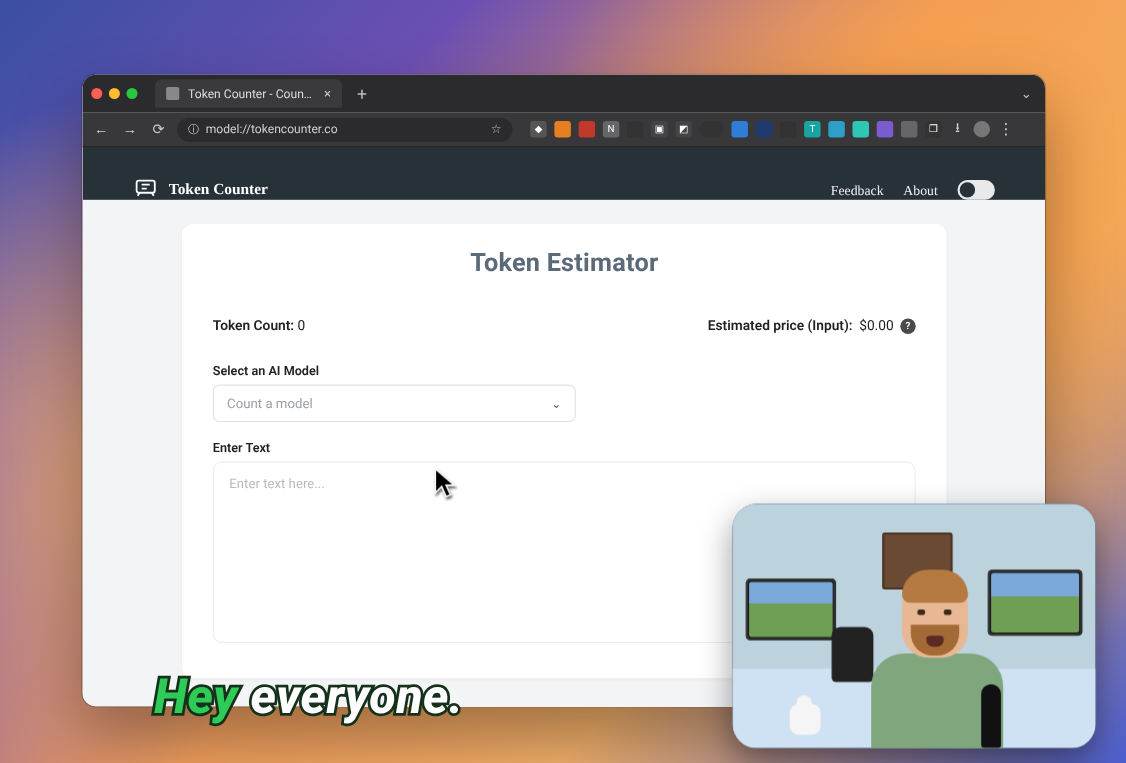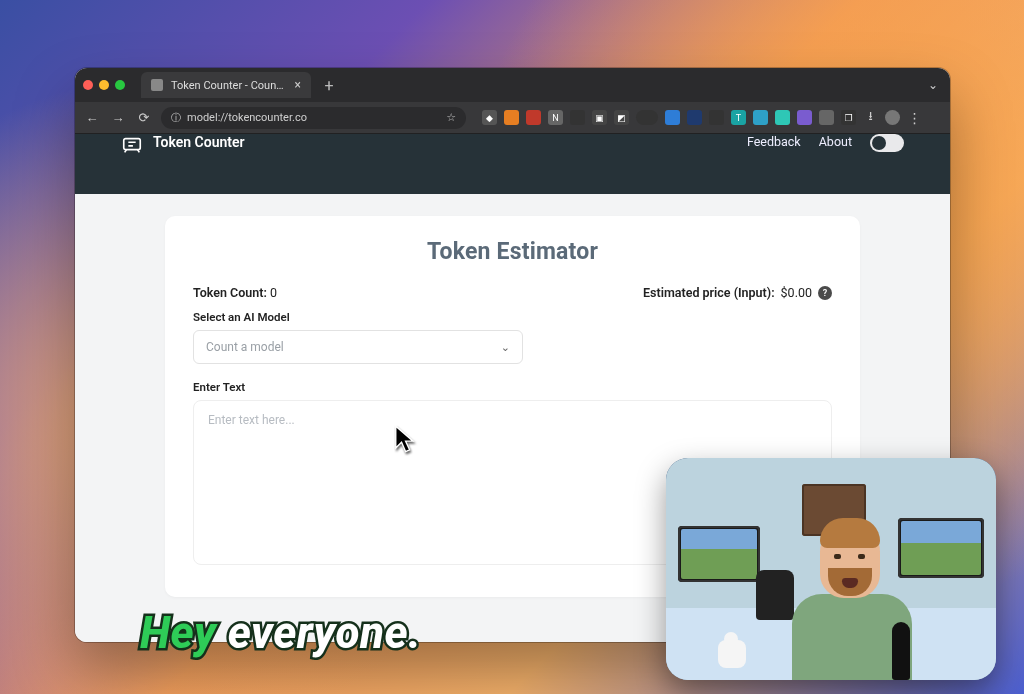--- a/index.html
+++ b/index.html
@@ -56,46 +56,47 @@
   .ext.dl{background:transparent;color:#ccc;font-size:12px;}
   .ext.avatar{border-radius:50%;background:#777;}
   .ext.menu{background:transparent;color:#ccc;font-size:14px;}
 
   .viewport { flex: 1; position: relative; overflow: hidden; display:flex; }
   .page { flex:1; overflow-y: auto; background: #f3f4f5; }
   .page::-webkit-scrollbar{width:10px;}
   .page::-webkit-scrollbar-thumb{background:#c9c9c9;border-radius:5px;}
 
   .app-header {
-    height: 60px; background: #263238; display: flex; align-items: flex-start; padding: 0 46px;
+    height: 48px; background: #263238; display: flex; align-items: flex-end; padding: 0 46px;
     color: #fff;
+    font-family: Liberation Serif, serif;
   }
   .app-logo { width:22px;height:22px; margin-right:10px; color:#fff;}
   .app-title { font-size: 14px; font-weight: 600; }
   .app-header-spacer { flex:1; }
   .app-link { font-size: 12.5px; color: #eef; margin-left: 18px; }
   .theme-toggle {
     width: 34px; height: 18px; background: #e9e9eb; border-radius: 10px; margin-left: 18px;
     position: relative;
   }
   .theme-toggle::after{
     content:""; position:absolute; left:2px; top:2px; width:14px; height:14px; border-radius:50%;
     background:#263238;
   }
 
   .card-wrap { padding: 22px 90px 40px; }
   .card {
     background: #fff; border-radius: 10px; padding: 22px 28px 28px;
     box-shadow: 0 1px 3px rgba(0,0,0,.04);
   }
   .card h1 {
-    text-align: center; font-size: 23px; font-weight: 700; color: #5b6a78; margin-bottom: 20px;
+    text-align: center; font-size: 23px; font-weight: 700; color: #5b6a78; margin-bottom: 36px;
     letter-spacing: .2px;
   }
-  .stats-row { display:flex; justify-content: space-between; align-items: center; font-size: 12.5px; font-weight:600; color:#222; margin-bottom: 10px;}
+  .stats-row { display:flex; justify-content: space-between; align-items: center; font-size: 12.5px; font-weight:600; color:#222; margin-bottom: 26px;}
   .stats-row .right { display:flex; align-items:flex-end; gap:6px;}
   .help-q { width:14px;height:14px;border-radius:50%;background:#4a4a4a;color:#fff;font-size:9px;display:flex;align-items:center;justify-content:center; }
   .field-label { font-size: 11.5px; font-weight:600; color:#222; margin: 6px 0; display:block;}
   .select {
     width: 330px; height: 34px; border:1px solid #e2e2e2; border-radius:6px; background:#fff;
     display:flex; align-items:center; padding: 0 12px; font-size:12px; color:#9aa0a6; justify-content:space-between;
     margin-bottom: 16px;
   }
   .select .chev { color:#666; font-size:11px;}
   .textarea {

